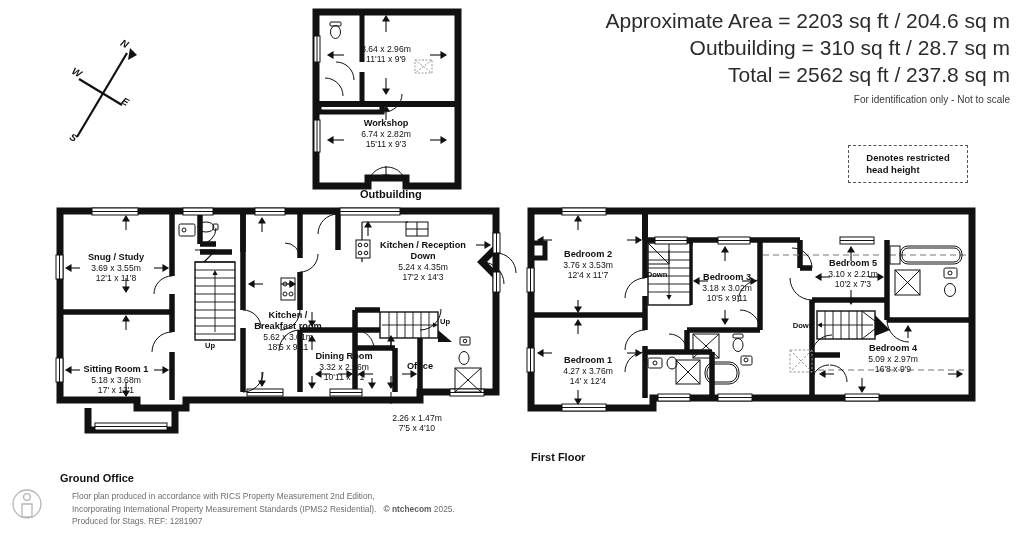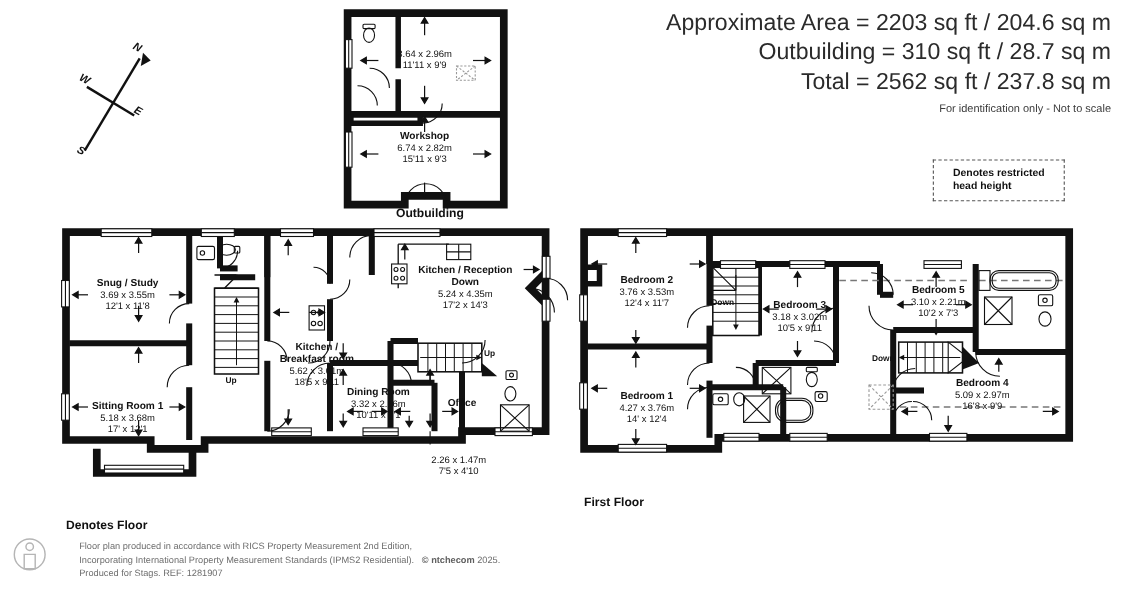--- a/index.html
+++ b/index.html
@@ -558,21 +558,21 @@
 </div>
 <div class="rt" style="left:420px;top:361px;">
   <div class="nm">Office</div>
 </div>
 <div class="rt" style="left:417px;top:413px;">
   <div class="dm">2.26 x 1.47m</div>
   <div class="dm">7'5 x 4'10</div>
 </div>
 <div class="tiny" style="left:210px;top:341px;">Up</div>
 <div class="tiny" style="left:445px;top:317px;">Up</div>
-<div class="abs floor-caption" style="left:60px;top:472px;">Denotes Floor</div>
+<div class="abs floor-caption" style="left:60px;top:472px;">Ground Office</div>
 
 <div class="rt" style="left:588px;top:249px;">
   <div class="nm">Bedroom 2</div>
   <div class="dm">3.76 x 3.53m</div>
   <div class="dm">12'4 x 11'7</div>
 </div>
 <div class="rt" style="left:588px;top:355px;">
   <div class="nm">Bedroom 1</div>
   <div class="dm">4.27 x 3.76m</div>
   <div class="dm">14' x 12'4</div>

